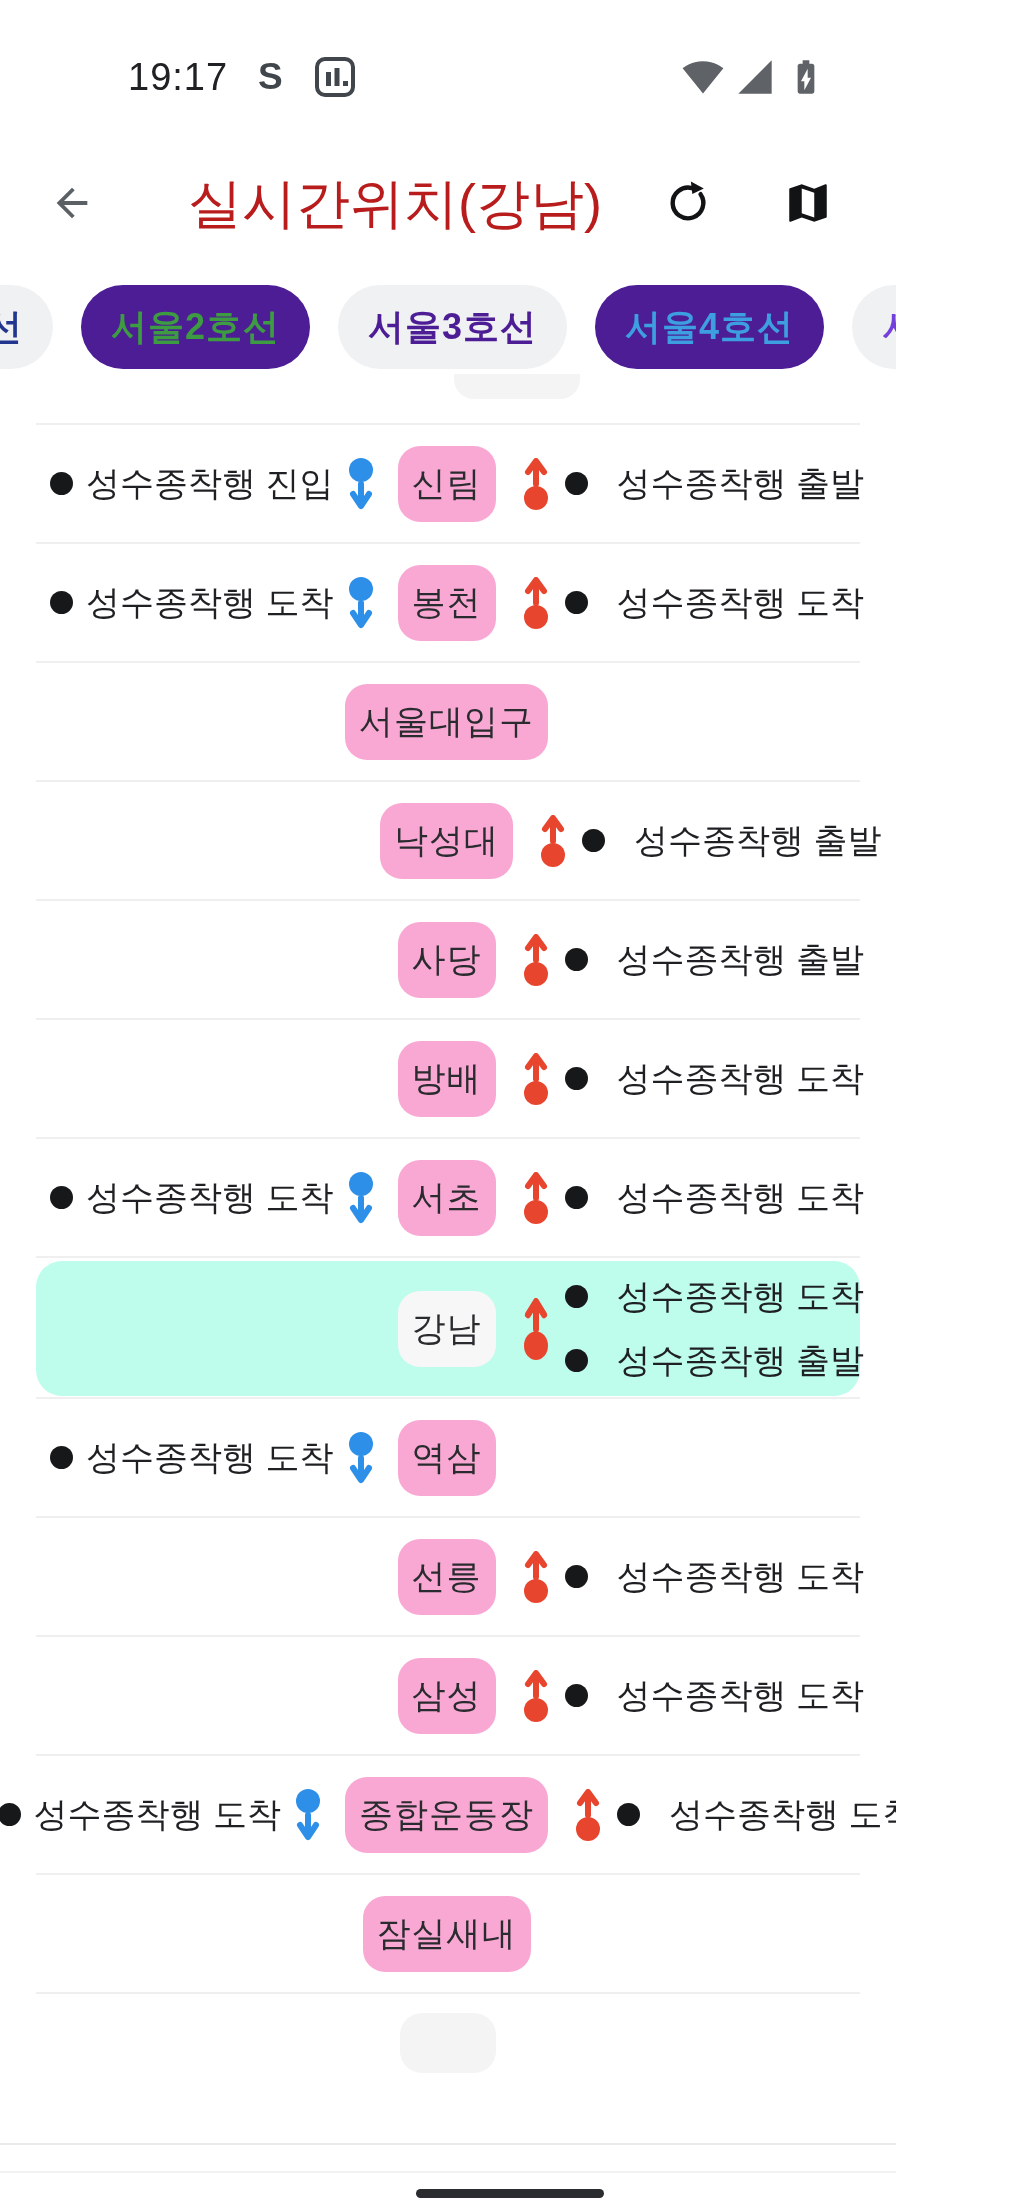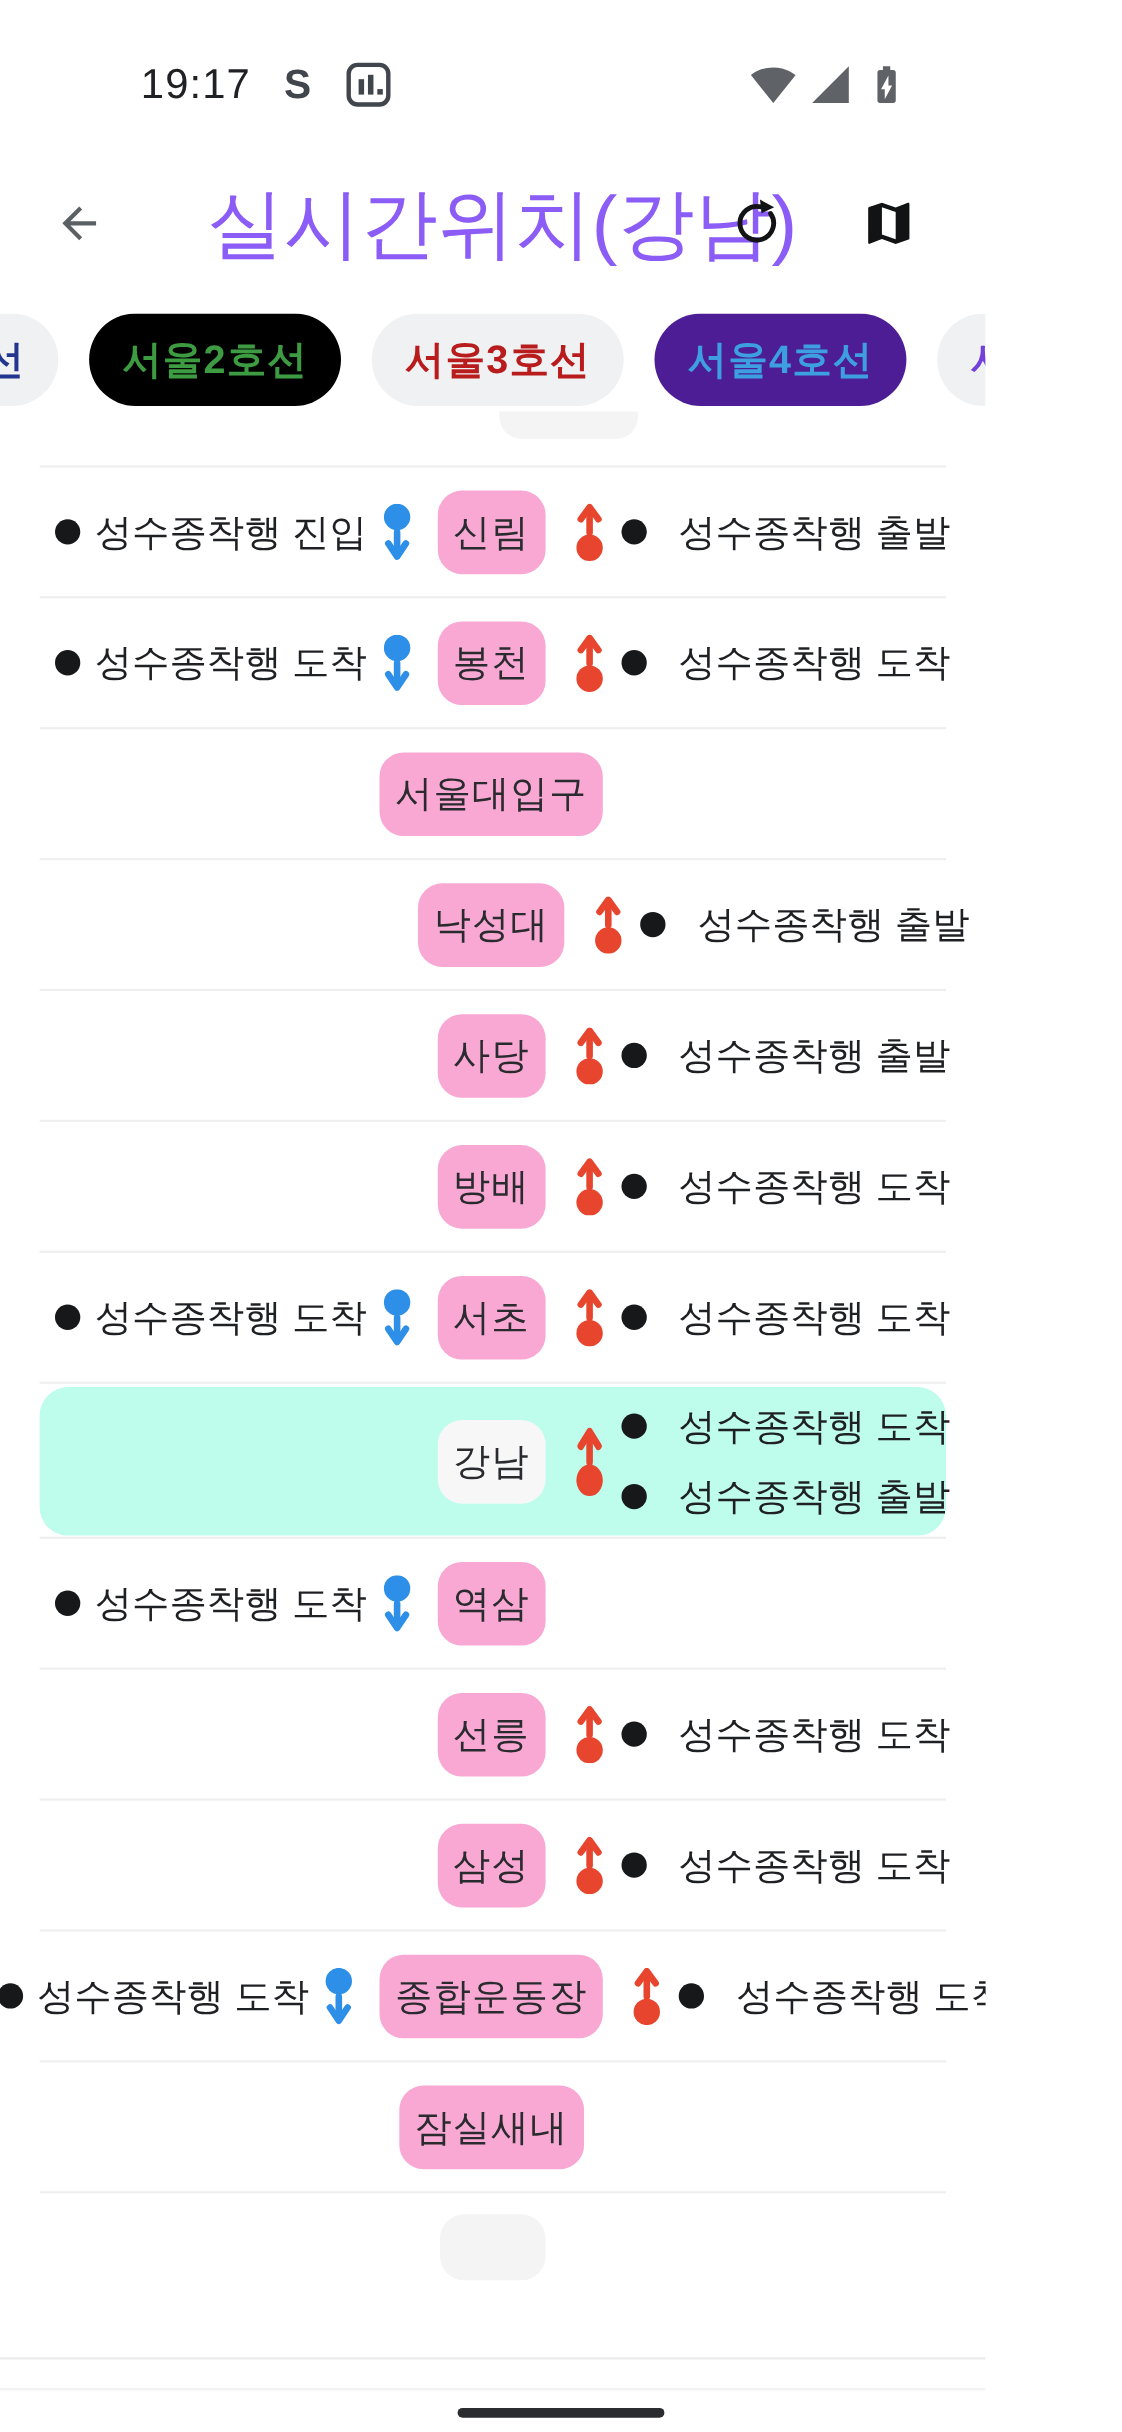--- a/index.html
+++ b/index.html
@@ -13,21 +13,21 @@
   .sb-left { position:absolute; left:128px; top:0; height:56px; display:flex; align-items:center; gap:30px; }
   .sb-time { font-size:38px; font-weight:500; color:#202124; letter-spacing:1px; }
   .sb-sglyph { font-size:37px; font-weight:600; color:#40464b; }
   .sb-right { position:absolute; right:70px; top:0; height:56px; display:flex; align-items:center; gap:11px; }
   .sb-icon svg { display:block; }
 
   
   .header { position:absolute; top:156px; left:0; right:0; height:96px; }
   .back-btn { position:absolute; left:48px; top:24px; width:48px; height:48px; background:none; border:none; cursor:pointer; }
   .page-title { position:absolute; left:188px; top:0; height:96px; display:flex; align-items:center;
-                font-size:70px; font-weight:500; color:#8b5cf6; letter-spacing:0px; }
+                font-size:54px; font-weight:500; color:#b91c1c; letter-spacing:0px; }
   .header-actions { position:absolute; right:63px; top:0; height:96px; display:flex; align-items:center; gap:72px; }
   .icon-btn { background:none; border:none; cursor:pointer; display:flex; align-items:center; }
 
   
   .chips { position:absolute; top:285px; left:0; right:0; height:84px; display:flex; gap:28px; overflow:hidden; }
   .chip { flex:none; height:84px; border-radius:42px; border:none; display:flex; align-items:center;
           padding:0 30px; cursor:pointer; }
   .chip-label { font-size:36px; font-weight:700; letter-spacing:1px; white-space:nowrap; }
   .chip.clip-left { margin-left:-176px; }
 
@@ -128,25 +128,25 @@
           </svg>
         </span>
       </button>
     </div>
   </div>
 
   <div class="chips" id="line-tabs">
       <button class="chip clip-left" style="background: rgb(240, 241, 243);">
     <span class="chip-label" style="color: rgb(35, 54, 143);">서울1호선</span>
   </button>
-      <button class="chip" style="background: #000000;">
+      <button class="chip" style="background: #4c1d95;">
     <span class="chip-label" style="color: rgb(61, 156, 66);">서울2호선</span>
   </button>
       <button class="chip" style="background: rgb(240, 241, 243);">
-    <span class="chip-label" style="color: #b91c1c;">서울3호선</span>
+    <span class="chip-label" style="color: #4c1d95;">서울3호선</span>
   </button>
       <button class="chip" style="background: #4c1d95;">
     <span class="chip-label" style="color: rgb(62, 159, 224);">서울4호선</span>
   </button>
       <button class="chip" style="background: rgb(240, 241, 243);">
     <span class="chip-label" style="color: rgb(116, 64, 219);">서울5호선</span>
   </button>
     </div>
 
   <div class="partial-top-badge"></div>

